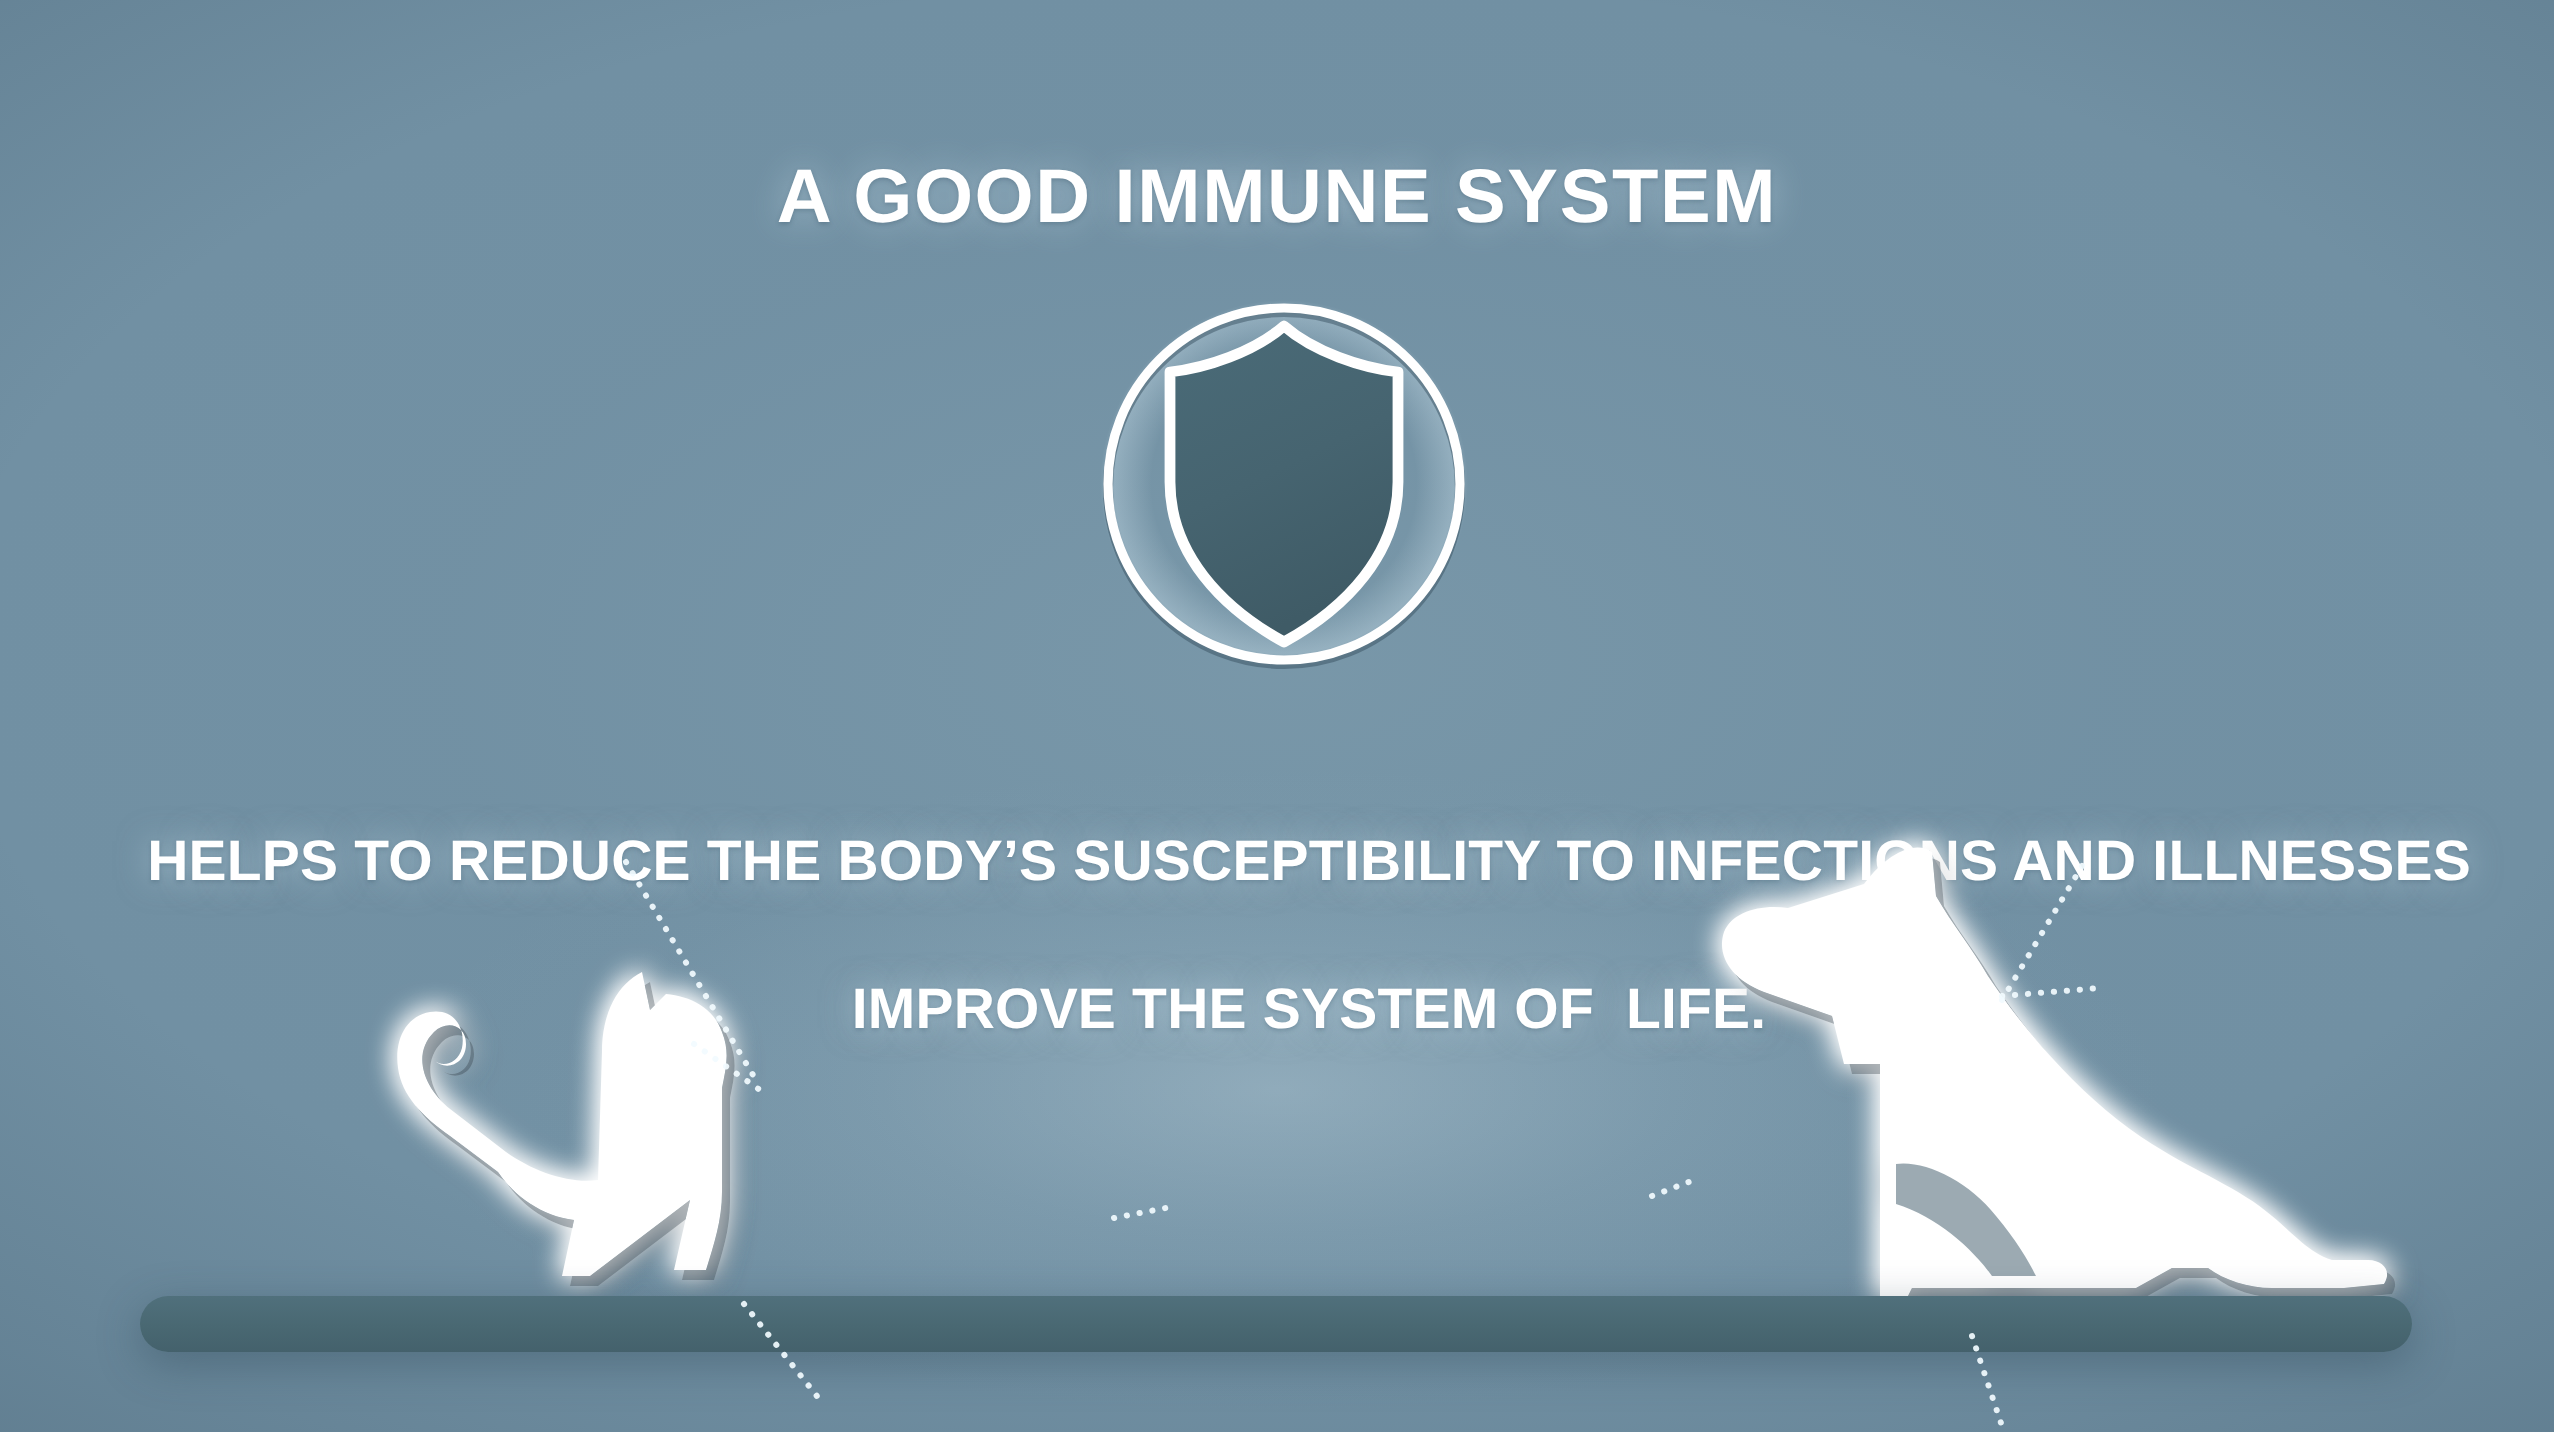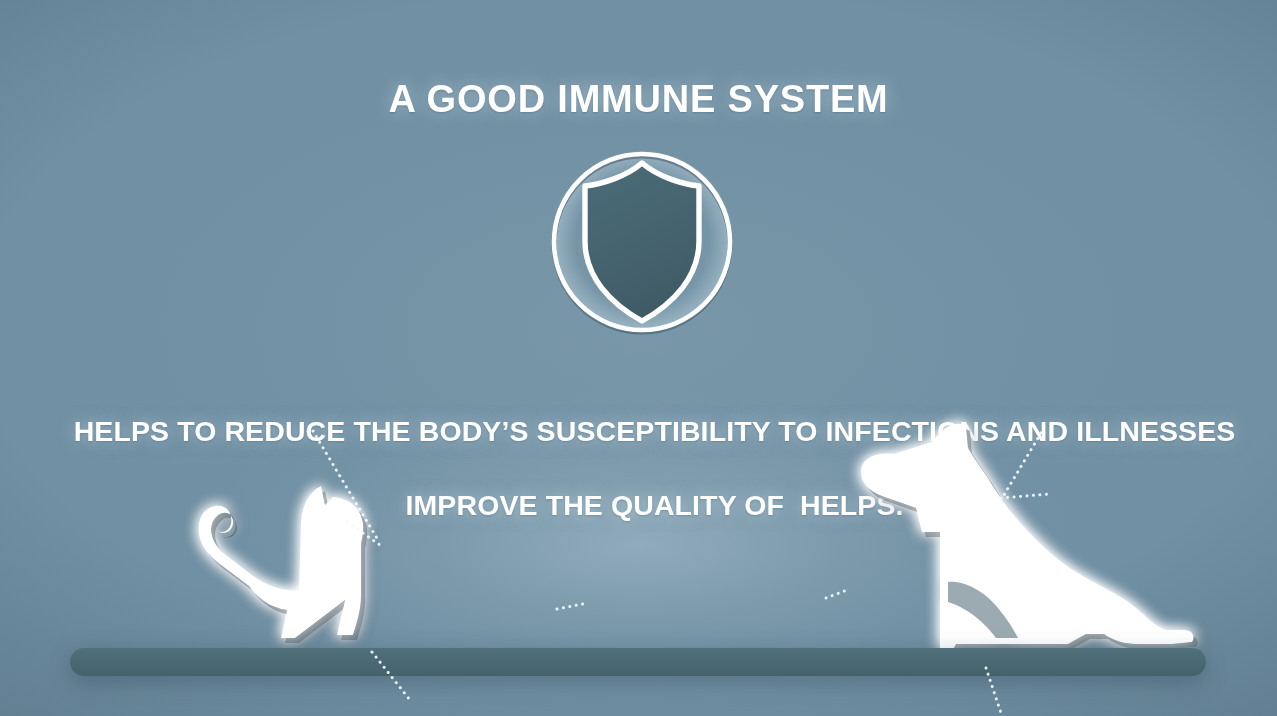--- a/index.html
+++ b/index.html
@@ -159,21 +159,21 @@
         <path d="M93 14 C 78 27, 54 35, 36 37 L 36 92 C 36 128, 62 155, 93 172
                  C 124 155, 150 128, 150 92 L 150 37 C 132 35, 108 27, 93 14 Z" transform="translate(0,6) scale(1,0.93)" fill="rgba(48,74,88,0.40)"></path>
         <path d="M93 14 C 78 27, 54 35, 36 37 L 36 92 C 36 128, 62 155, 93 172
                  C 124 155, 150 128, 150 92 L 150 37 C 132 35, 108 27, 93 14 Z" fill="url(#shieldFill)" stroke="#ffffff" stroke-width="5.4" stroke-linejoin="round"></path>
       </g>
     </svg>
   </div>
 
   <div class="subtitle">
     <span>HELPS TO REDUCE THE BODY’S SUSCEPTIBILITY TO INFECTIONS AND ILLNESSES</span><br>
-    <span>IMPROVE THE QUALITY OF  HELPS.</span>
+    <span>IMPROVE THE SYSTEM OF  LIFE.</span>
   </div>
 
   <div class="animal cat">
     <svg viewBox="0 0 290 210" width="290" height="210" aria-hidden="true">
       <defs>
         <filter id="catGlow" x="-35%" y="-35%" width="170%" height="170%">
           <feGaussianBlur stdDeviation="7" result="b"></feGaussianBlur>
           <feMerge>
             <feMergeNode in="b"></feMergeNode>
               <feMergeNode in="b"></feMergeNode>

